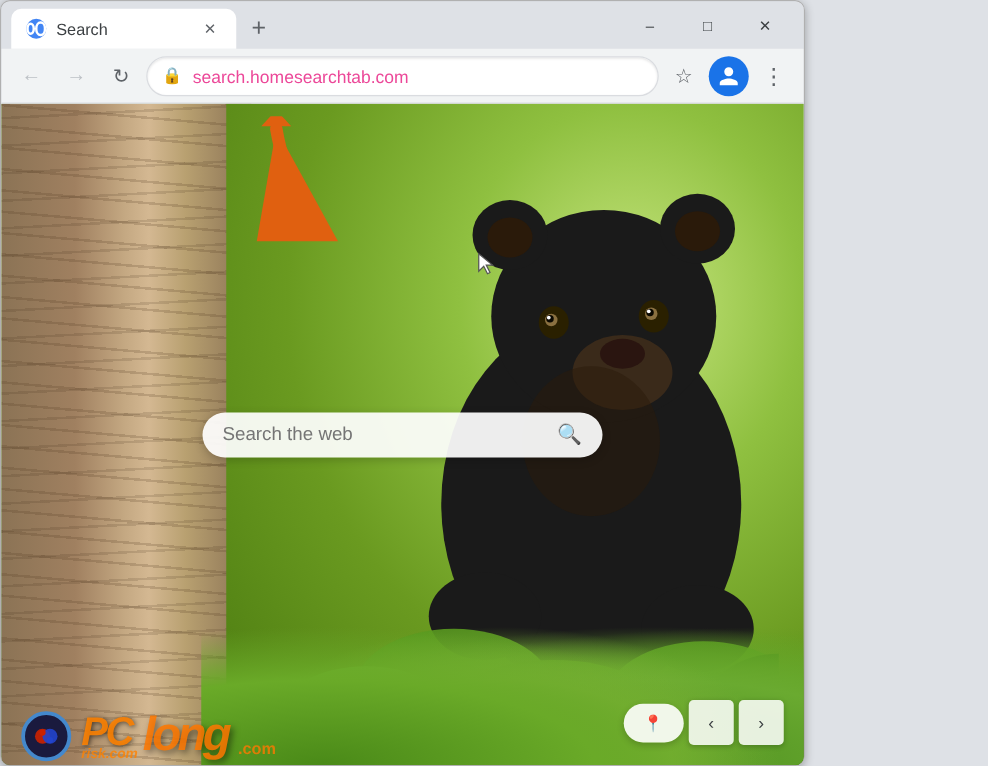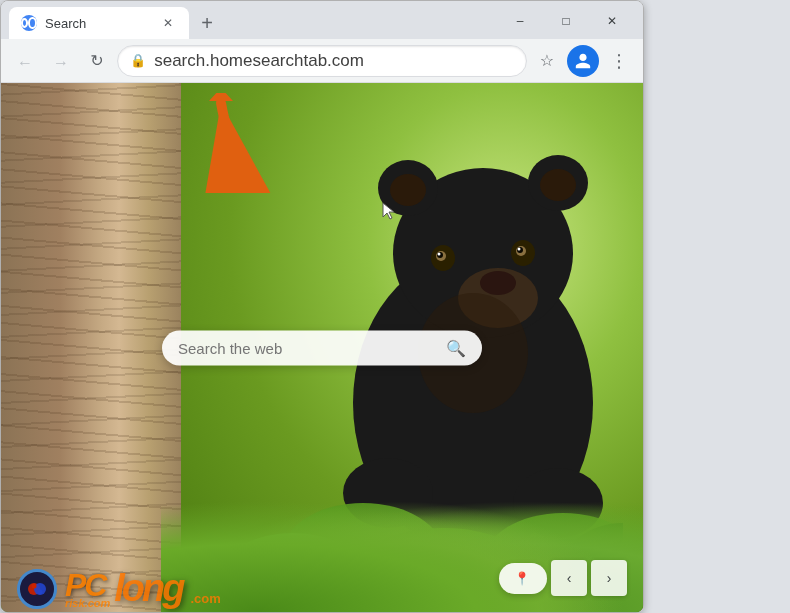--- a/index.html
+++ b/index.html
@@ -156,22 +156,22 @@
     .lock-icon {
       color: #5f6368;
       font-size: 13px;
       flex-shrink: 0;
     }
 
     .address-input {
       flex: 1;
       border: none;
       outline: none;
-      font-size: 17px;
-      color: #404040;
+      font-size: 14px;
+      color: #ec4899;
       background: transparent;
     }
 
     .bookmark-btn {
       width: 32px;
       height: 32px;
       border-radius: 50%;
       display: flex;
       align-items: center;
       justify-content: center;

